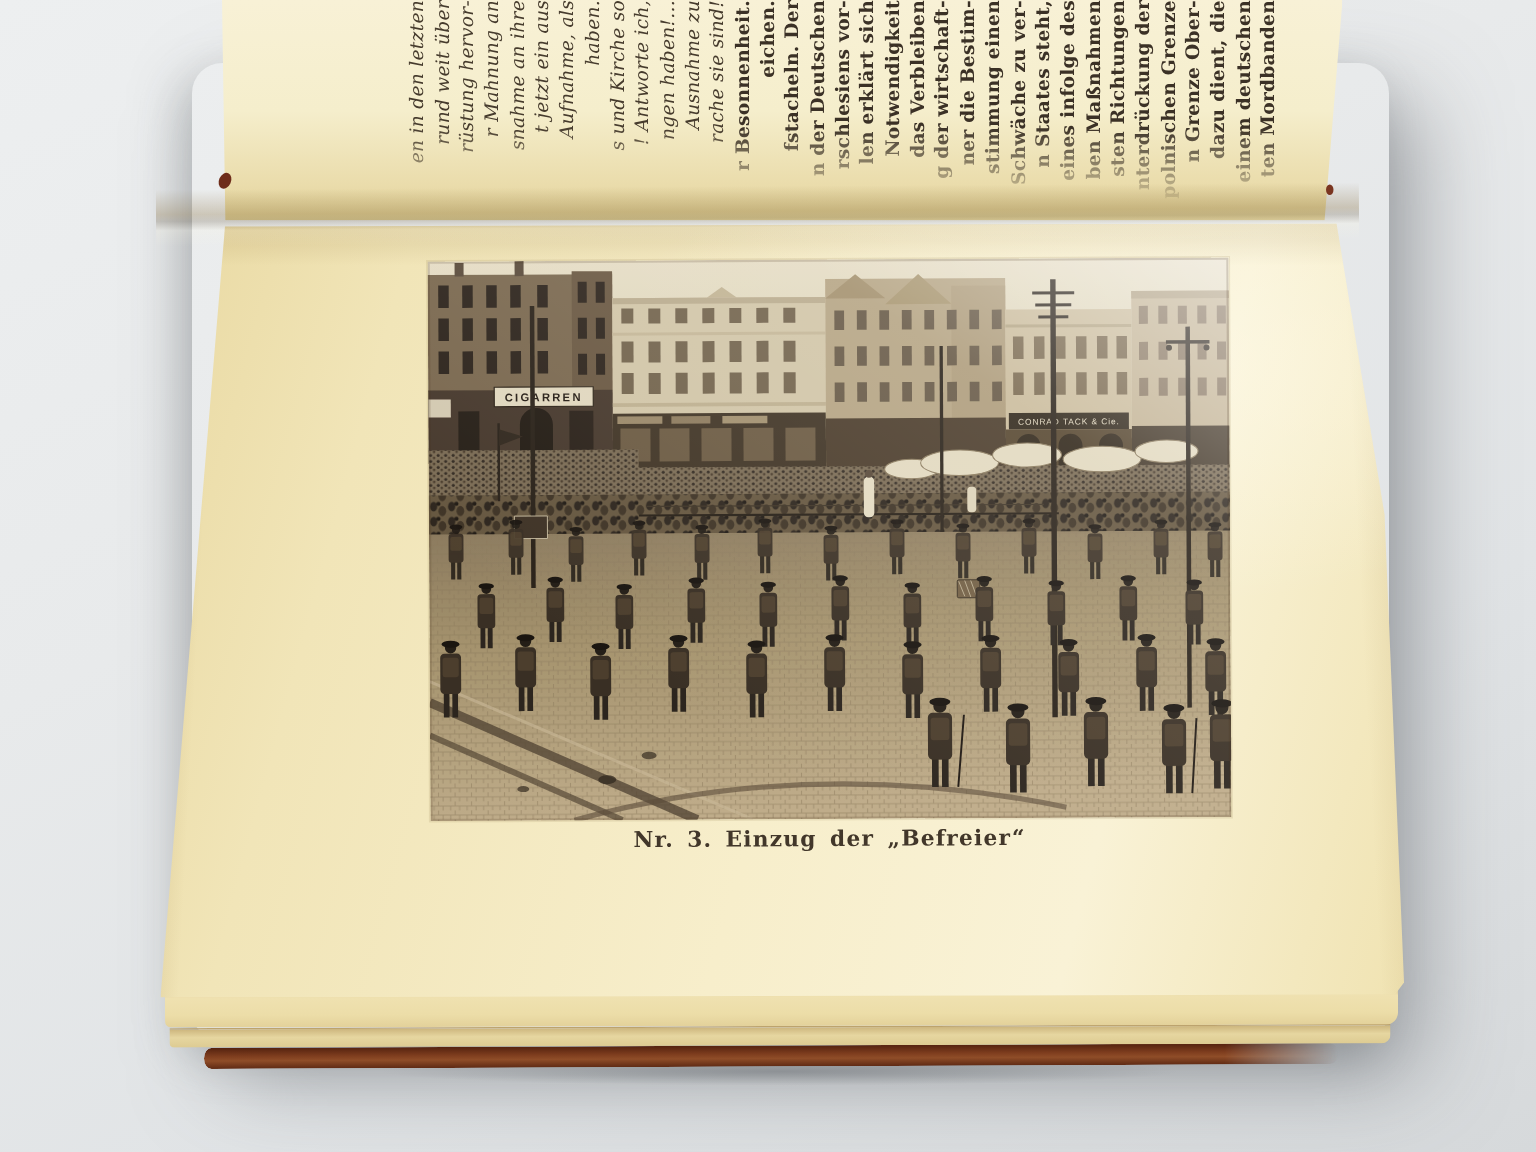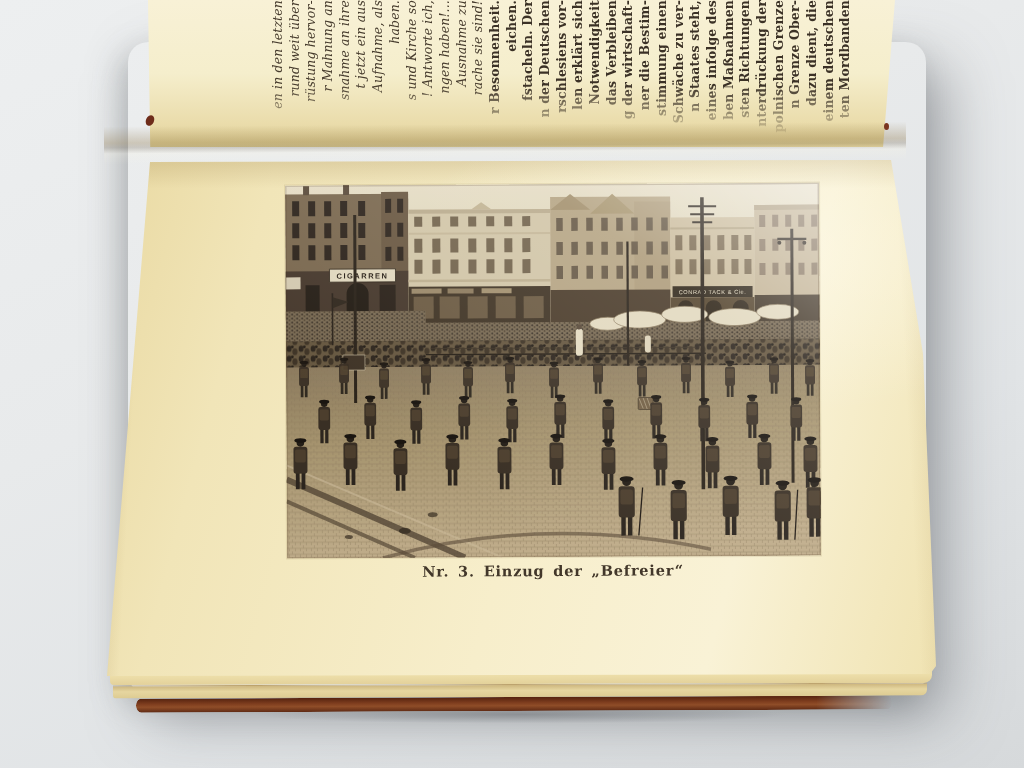--- a/index.html
+++ b/index.html
@@ -33,21 +33,21 @@
     background:linear-gradient(180deg,#d3bd85 0,#efe1b0 28%,#ecddA8 70%,#e3d19a 100%);
     border-top:1px solid #bda674;border-radius:0 0 8px 4px;transform:rotate(-0.15deg);
   }
   .edge-b{
     left:113px;top:684px;width:814px;height:12px;z-index:3;
     background:linear-gradient(180deg,#cdb67e 0,#e6d6a0 45%,#ddcb92 100%);
     border-top:1px solid #bca36e;border-radius:0 0 6px 3px;transform:rotate(-0.2deg);
   }
   
   .page-main{
-    left:103px;top:157px;width:834px;height:522px;z-index:4;
+    left:103px;top:146px;width:834px;height:522px;z-index:4;
     clip-path:polygon(47px 5px,788px 3px,820px 197px,833px 509px,827px 517px,4px 519px);
     background:
       radial-gradient(60% 45% at 78% 18%,rgba(255,252,238,.55),rgba(255,252,238,0) 70%),
       linear-gradient(93deg,rgba(150,120,60,.30) 0%,rgba(150,120,60,0) 5%),
       linear-gradient(267deg,rgba(160,130,75,.22) 0%,rgba(160,130,75,0) 5%),
       linear-gradient(180deg,rgba(140,110,55,.22) 0%,rgba(140,110,55,0) 6%),
       linear-gradient(105deg,#e9d9a2 0%,#f1e5b8 18%,#f7eecb 52%,#f9f2d6 76%,#f0e3b2 100%);
   }
   
   .plate{

